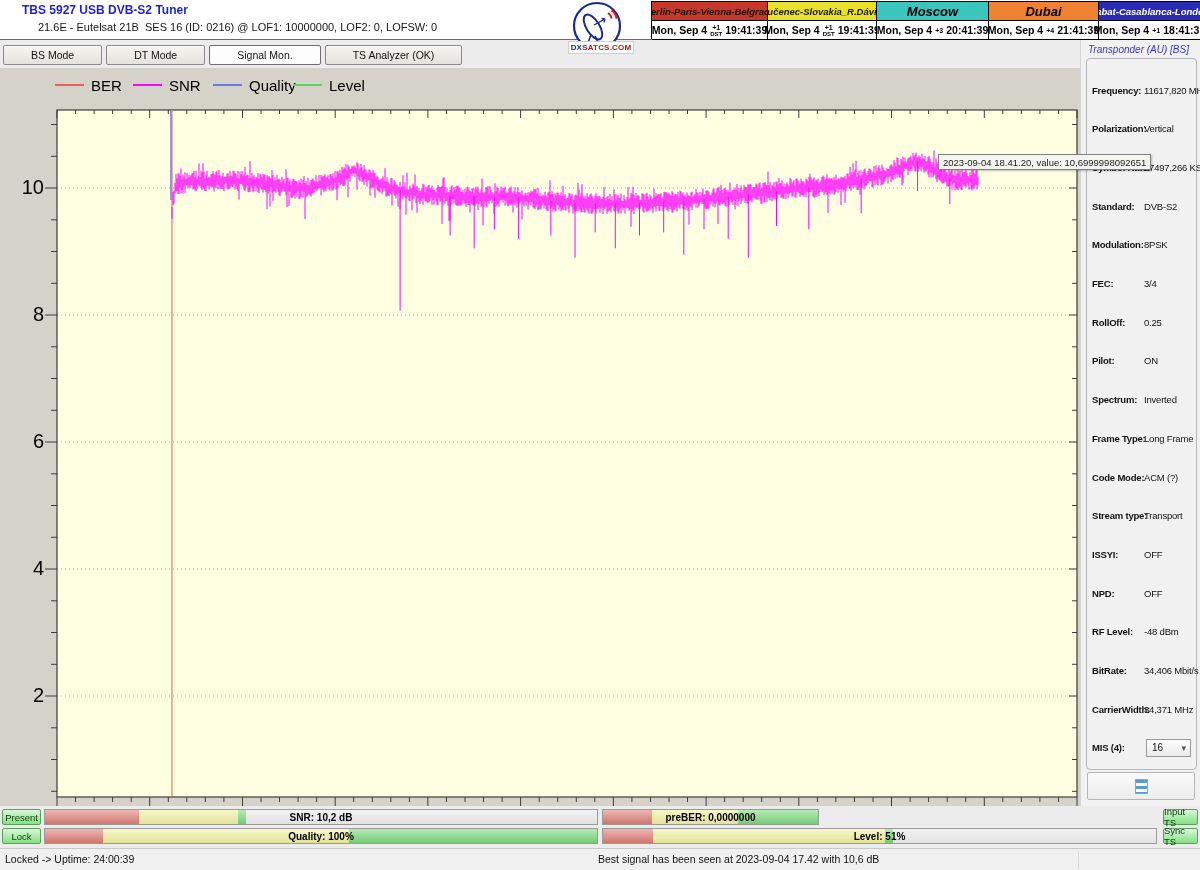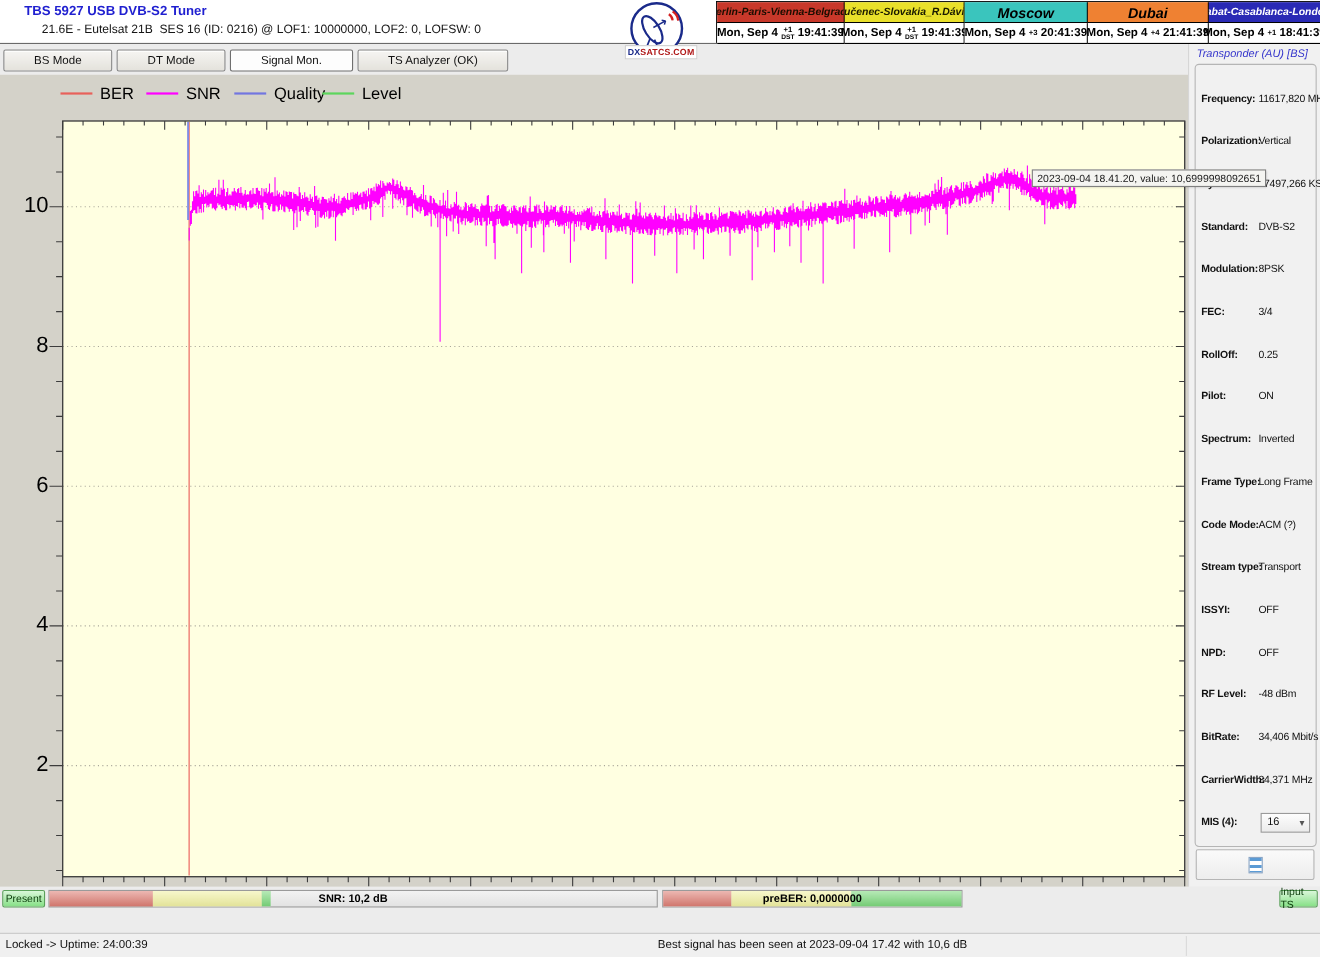--- a/index.html
+++ b/index.html
@@ -70,21 +70,21 @@
   .row1 { top:3px; } .row2 { top:22px; }
   .mini-btn { position:absolute; height:16px; border:1px solid #5aa05a; border-radius:2px;
               background:linear-gradient(#d9f7d9,#86e086); font-size:9.5px; color:#073; color:#0a3a0a;
               display:flex; align-items:center; justify-content:center; font-weight:normal; }
   .hbar { position:absolute; height:16px; border:1px solid #9a9a9a; background:linear-gradient(#f2f2f2,#e2e2e2); }
   .hbar .seg { position:absolute; top:0; height:100%; }
   .hbar .lbl { position:absolute; left:0; top:0; width:100%; height:100%; display:flex; align-items:center; justify-content:center;
                font-size:10px; color:#000; z-index:2; white-space:nowrap;font-weight:bold; }
   .slot-present { left:2px;   width:39px; }
   .slot-snr     { left:44px;  width:554px; }
-  .slot-preber  { left:602px; width:273px; }
+  .slot-preber  { left:602px; width:217px; }
   .slot-ber     { left:879px; width:278px; }
   .slot-level   { left:602px; width:555px; }
   .slot-endbtn  { left:1163px;width:35px; }
 
   
   .statusbar { position:absolute; left:0; top:848px; width:1200px; height:22px; background:#f0f0f0; border-top:1px solid #c9c9c9; }
   .status-left { position:absolute; left:5px; top:4px; font-size:10.5px; color:#111; }
   .status-center { position:absolute; left:598px; top:4px; font-size:10.5px; color:#111; }
   .status-divider { position:absolute; left:1078px; top:2px; width:1px; height:18px; background:#d9d9d9; }
 </style>
@@ -303,20 +303,36 @@
           <div class="lbl">SNR: 10,2 dB</div>
         </div>
         <div class="hbar slot-preber">
           <div class="seg" style="left: 0%; width: 23%; background: linear-gradient(rgba(255, 255, 255, 0.45), rgba(0, 0, 0, 0.06)), rgb(221, 125, 115);"></div>
           <div class="seg" style="left: 23%; width: 40%; background: linear-gradient(rgba(255, 255, 255, 0.45), rgba(0, 0, 0, 0.06)), rgb(241, 241, 162);"></div>
           <div class="seg" style="left: 63%; width: 37%; background: linear-gradient(rgba(255, 255, 255, 0.45), rgba(0, 0, 0, 0.06)), rgb(123, 216, 123);"></div>
           <div class="lbl">preBER: 0,0000000</div>
         </div>
         <div class="mini-btn slot-endbtn">Input TS</div>
       </div>
+    <div class="bar-row row2" id="bar-row2">
+        <div class="mini-btn slot-present">Lock</div>
+        <div class="hbar slot-snr">
+          <div class="seg" style="left: 0%; width: 10.5%; background: linear-gradient(rgba(255, 255, 255, 0.45), rgba(0, 0, 0, 0.06)), rgb(221, 125, 115);"></div>
+          <div class="seg" style="left: 10.5%; width: 44.5%; background: linear-gradient(rgba(255, 255, 255, 0.45), rgba(0, 0, 0, 0.06)), rgb(241, 241, 162);"></div>
+          <div class="seg" style="left: 55%; width: 45%; background: linear-gradient(rgba(255, 255, 255, 0.45), rgba(0, 0, 0, 0.06)), rgb(123, 216, 123);"></div>
+          <div class="lbl">Quality: 100%</div>
+        </div>
+        <div class="hbar slot-level">
+          <div class="seg" style="left: 0%; width: 9%; background: linear-gradient(rgba(255, 255, 255, 0.45), rgba(0, 0, 0, 0.06)), rgb(221, 125, 115);"></div>
+          <div class="seg" style="left: 9%; width: 42%; background: linear-gradient(rgba(255, 255, 255, 0.45), rgba(0, 0, 0, 0.06)), rgb(241, 241, 162);"></div>
+          <div class="seg" style="left: 51%; width: 1.5%; background: linear-gradient(rgba(255, 255, 255, 0.45), rgba(0, 0, 0, 0.06)), rgb(123, 216, 123);"></div>
+          <div class="lbl">Level: 51%</div>
+        </div>
+        <div class="mini-btn slot-endbtn">Sync TS</div>
+      </div>
   </div>
 
   <div class="statusbar">
     <span class="status-left">Locked -&gt; Uptime: 24:00:39</span>
     <span class="status-center">Best signal has been seen at 2023-09-04 17.42 with 10,6 dB</span>
     <span class="status-divider"></span>
   </div>
 
 </div>
 

